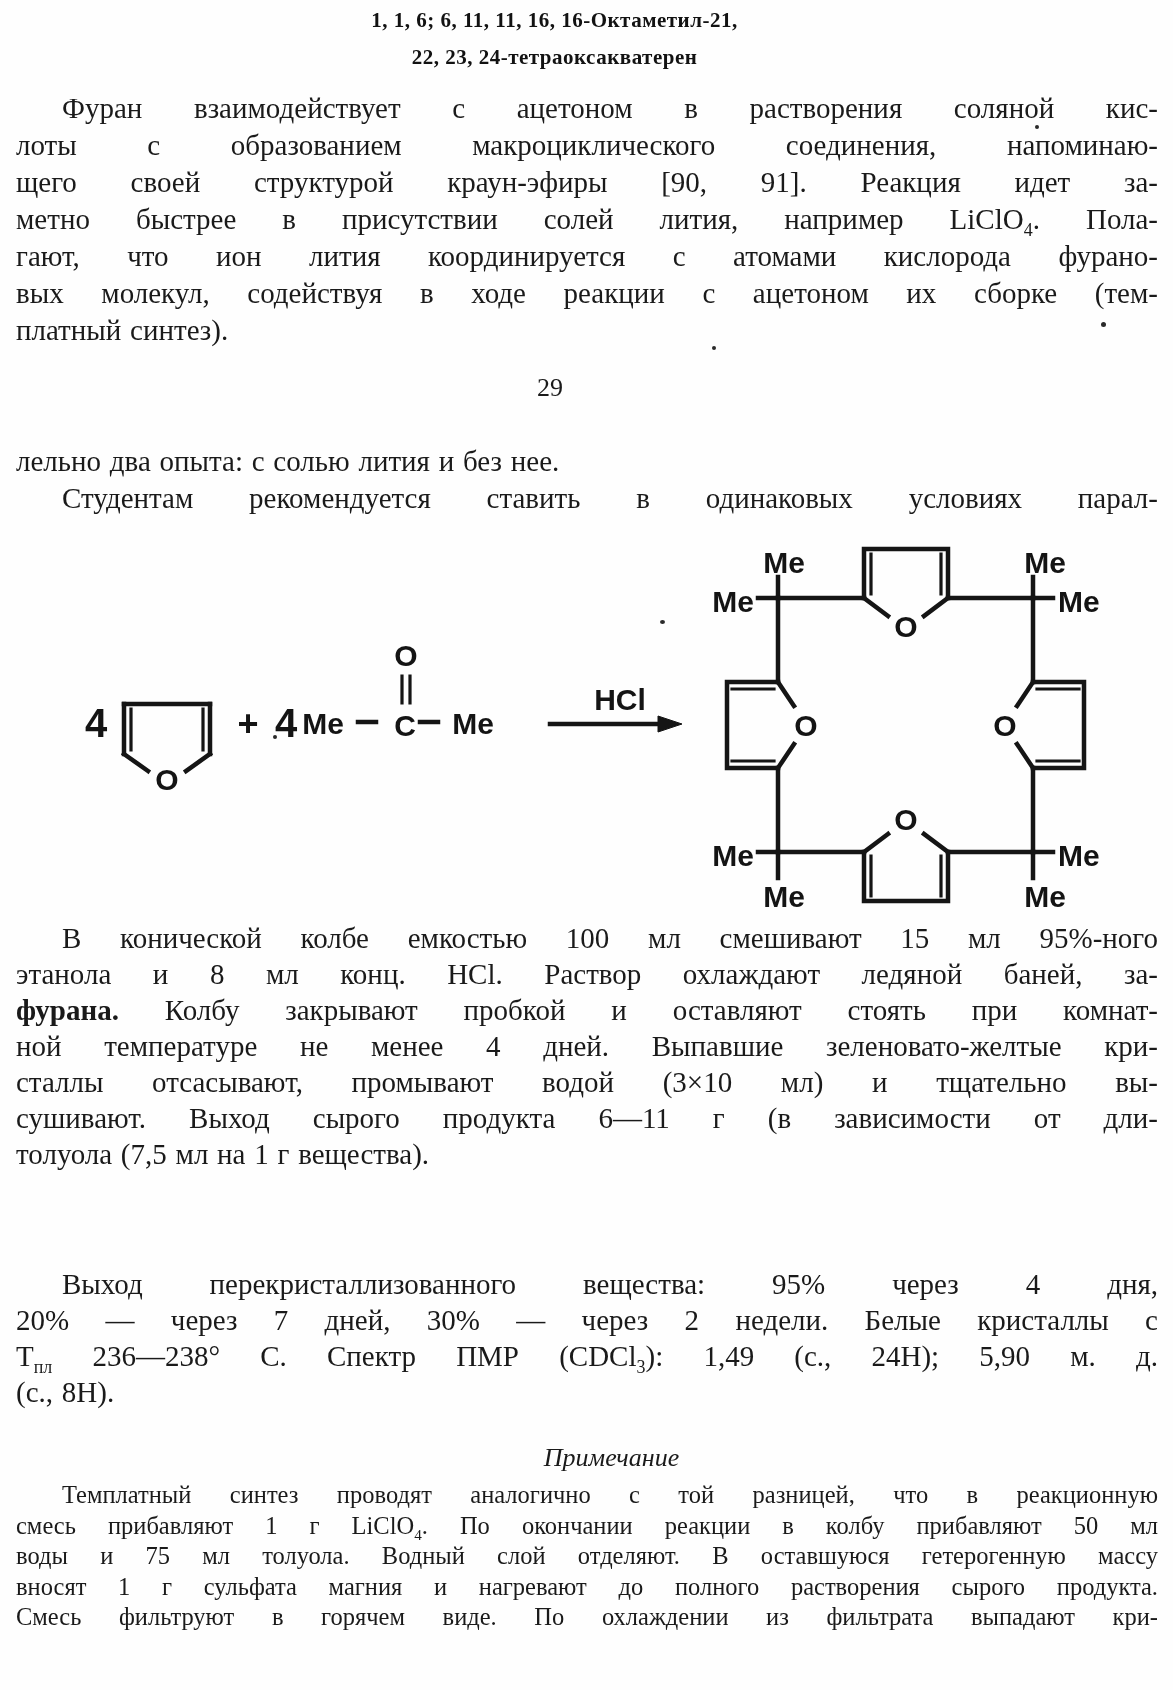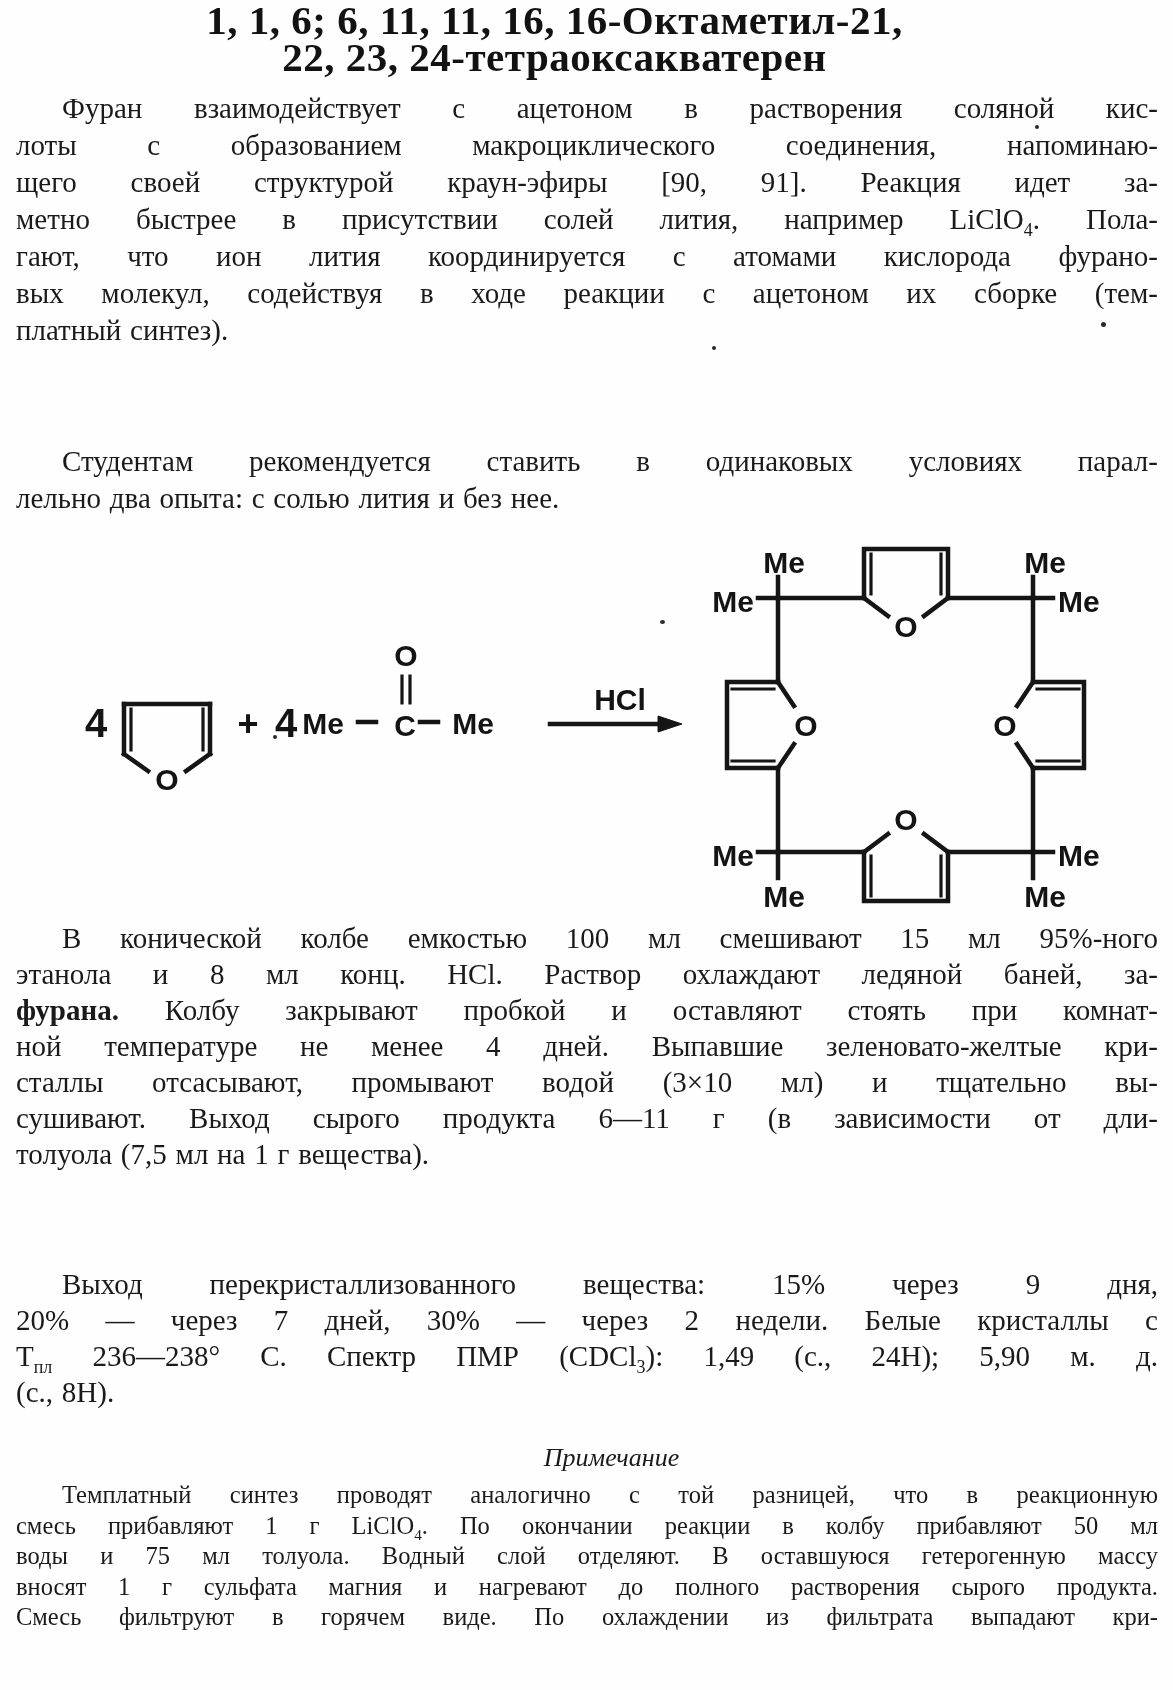--- a/index.html
+++ b/index.html
@@ -2,21 +2,21 @@
 <html><head>
 <meta charset="utf-8">
 <style>
   html,body{margin:0;padding:0;background:#ffffff;}
   .page{
     position:relative;width:1173px;height:1690px;background:#fefefe;
     font-family:"Liberation Serif", serif;color:#171717;overflow:hidden;
   }
   .title{
     position:absolute;top:2px;left:0;width:1109px;text-align:center;
-    font-size:41px;font-weight:700;line-height:37px;letter-spacing:0.5px;color:#121212;
+    font-size:21px;font-weight:700;line-height:37px;letter-spacing:0.5px;color:#121212;
   }
   .para{
     position:absolute;left:16px;width:1142px;color:#1a1a1a;
   }
   .p1{top:90px;font-size:29px;line-height:37px;}
   .p2{top:443px;font-size:29px;line-height:37px;}
   .p3{top:920px;font-size:29px;line-height:36px;}
   .p4{top:1266px;font-size:29px;line-height:36px;}
   .note{top:1480px;font-size:24.5px;line-height:30.5px;}
   .tline{text-align:justify;text-align-last:justify;word-spacing:1.5px;}
@@ -56,24 +56,25 @@
   <div class="para p1">
       <div class="tline first">Фуран взаимодействует с ацетоном в растворения соляной кис-</div>
       <div class="tline">лоты с образованием макроциклического соединения, напоминаю-</div>
       <div class="tline">щего своей структурой краун-эфиры [90, 91]. Реакция идет за-</div>
       <div class="tline">метно быстрее в присутствии солей лития, например LiClO<sub>4</sub>. Пола-</div>
       <div class="tline">гают, что ион лития координируется с атомами кислорода фурано-</div>
       <div class="tline">вых молекул, содействуя в ходе реакции с ацетоном их сборке (тем-</div>
       <div class="tline last">платный синтез).</div>
     </div>
 
+  <div class="pagenum">29</div>
 
   <div class="para p2">
+      <div class="tline last">лельно два опыта: с солью лития и без нее.</div>
       <div class="tline first">Студентам рекомендуется ставить в одинаковых условиях парал-</div>
-      <div class="tline last">лельно два опыта: с солью лития и без нее.</div>
     </div>
 
   <svg class="scheme" width="1173" height="435" viewBox="0 495 1173 435">
 
     <g>
       <text class="coef" x="96" y="737" text-anchor="middle">4</text>
       <path d="M124,704 L210,704"></path>
       <path d="M124,704 L124,754 M210,704 L210,754"></path>
       <path class="dbl" d="M131,709 L131,750 M203,709 L203,750"></path>
       <path d="M124,754 L148,771 M210,754 L186,771"></path>
@@ -165,21 +166,21 @@
       <div class="tline first">В конической колбе емкостью 100 мл смешивают 15 мл 95%-ного</div>
       <div class="tline">этанола и 8 мл конц. HCl. Раствор охлаждают ледяной баней, за-</div>
       <div class="tline"><b>фурана.</b> Колбу закрывают пробкой и оставляют стоять при комнат-</div>
       <div class="tline">ной температуре не менее 4 дней. Выпавшие зеленовато-желтые кри-</div>
       <div class="tline">сталлы отсасывают, промывают водой (3×10 мл) и тщательно вы-</div>
       <div class="tline">сушивают. Выход сырого продукта 6—11 г (в зависимости от дли-</div>
       <div class="tline last">толуола (7,5 мл на 1 г вещества).</div>
     </div>
 
   <div class="para p4">
-      <div class="tline first">Выход перекристаллизованного вещества: 15% через 9 дня,</div>
+      <div class="tline first">Выход перекристаллизованного вещества: 95% через 4 дня,</div>
       <div class="tline">20% — через 7 дней, 30% — через 2 недели. Белые кристаллы с</div>
       <div class="tline">Т<sub>пл</sub> 236—238° С. Спектр ПМР (CDCl<sub>3</sub>): 1,49 (с., 24Н); 5,90 м. д.</div>
       <div class="tline last">(с., 8Н).</div>
     </div>
 
   <div class="note-title">Примечание</div>
 
   <div class="para note">
       <div class="tline first">Темплатный синтез проводят аналогично с той разницей, что в реакционную</div>
       <div class="tline">смесь прибавляют 1 г LiClO<sub>4</sub>. По окончании реакции в колбу прибавляют 50 мл</div>

